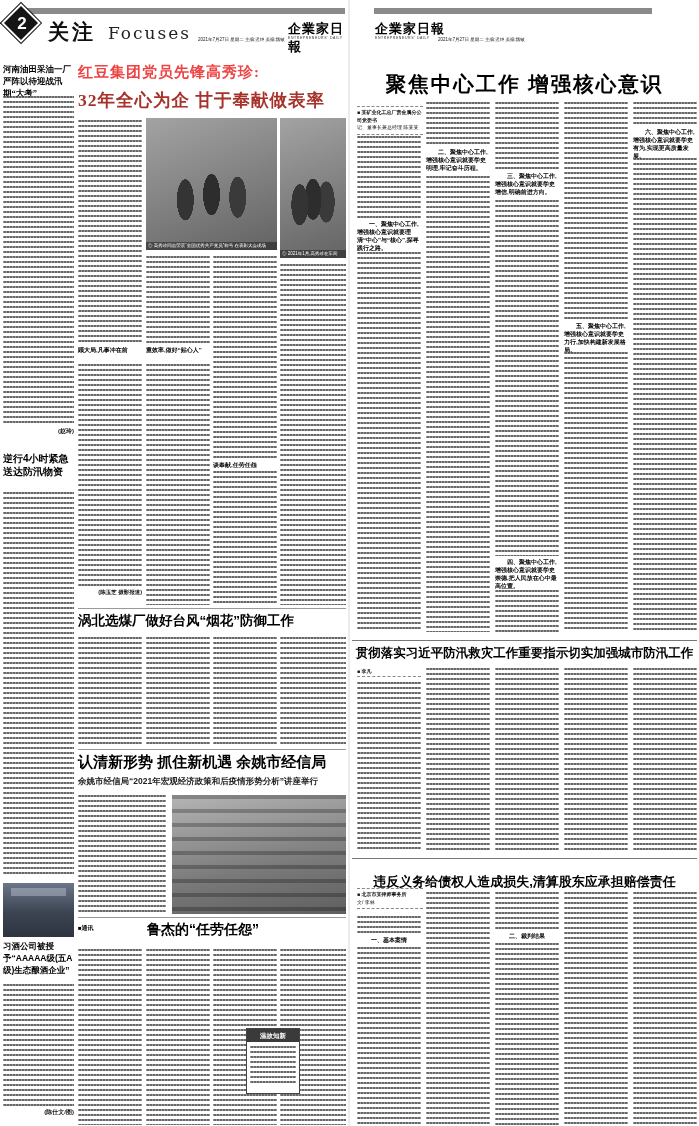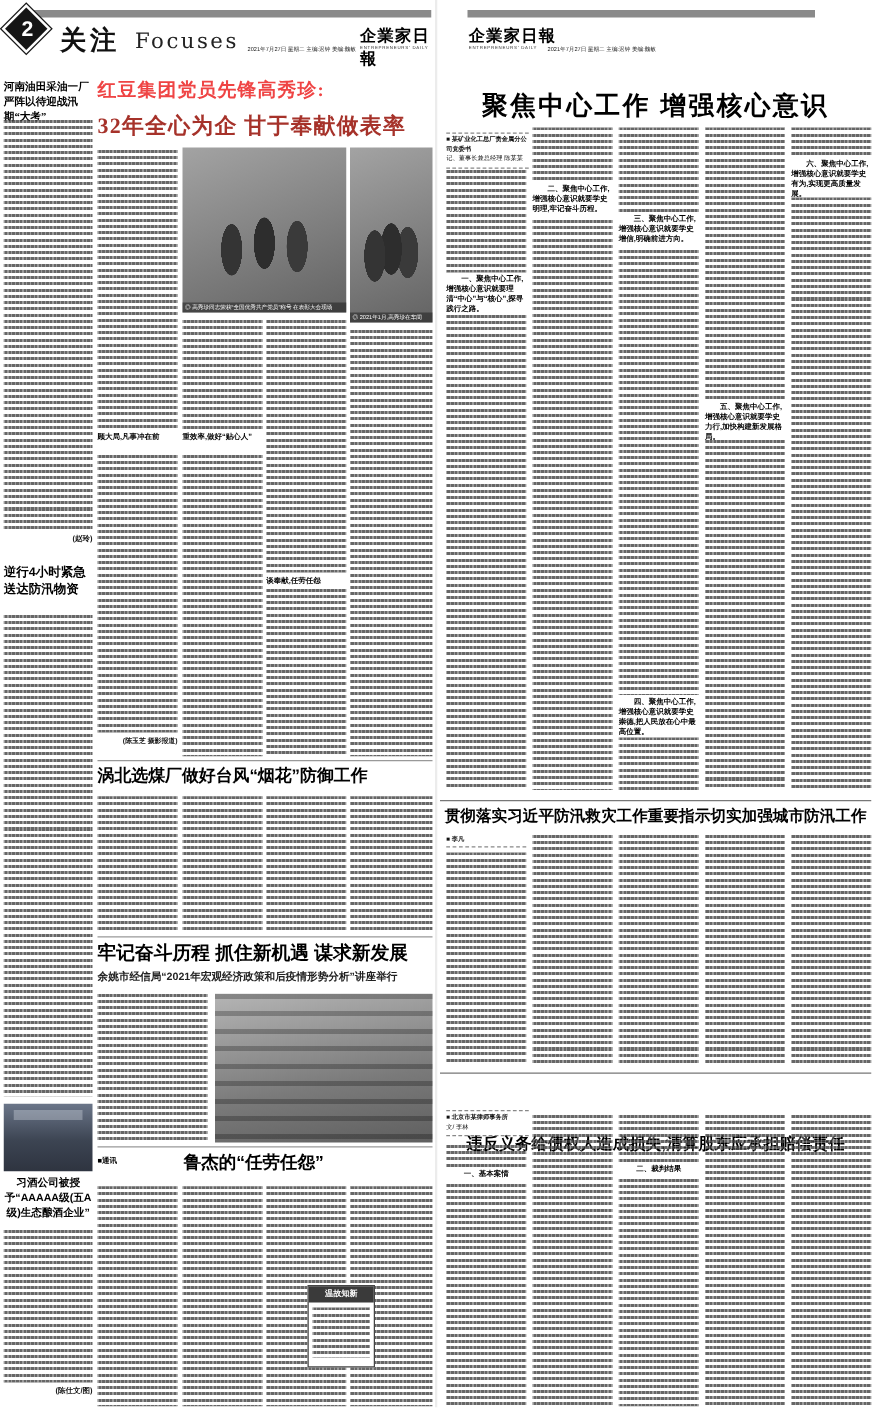--- a/index.html
+++ b/index.html
@@ -63,21 +63,21 @@
     <div>河南油田采油一厂</div>
     <div>严阵以待迎战汛期“大考”</div>
   </div>
   <div class="abs greek" style="left:3px;top:96px;width:71px;height:328px;"></div>
   <div class="abs credit" style="left:3px;top:427px;width:71px;">(赵玲)</div>
   <div class="abs hl" style="left:3px;top:452px;width:71px;font-size:10px;line-height:1.3;">逆行4小时紧急送达防汛物资</div>
   <div class="abs greek" style="left:3px;top:492px;width:71px;height:385px;"></div>
   <div class="abs photo photo-stage" style="left:3px;top:883px;width:71px;height:54px;">
     <div class="abs" style="left:8px;top:5px;width:55px;height:8px;background:rgba(220,225,235,.35);"></div>
   </div>
-  <div class="abs hl" style="left:3px;top:941px;width:71px;font-size:8.5px;line-height:1.4;text-align:center;">习酒公司被授予“AAAAA级(五A级)生态酿酒企业”</div>
+  <div class="abs hl" style="left:3px;top:941px;width:71px;font-size:8.5px;line-height:1.4;">习酒公司被授予“AAAAA级(五A级)生态酿酒企业”</div>
   <div class="abs greek" style="left:3px;top:984px;width:71px;height:122px;"></div>
   <div class="abs credit" style="left:3px;top:1108px;width:71px;">(陈仕文/图)</div>
 
   <div class="abs" style="left:78px;top:63px;width:270px;font-size:15px;font-weight:700;color:#ef4444;font-family:'Liberation Serif',serif;letter-spacing:1px;">红豆集团党员先锋高秀珍:</div>
   <div class="abs" style="left:78px;top:88px;width:270px;font-size:17.5px;font-weight:700;color:#a6322a;font-family:'Liberation Serif',serif;letter-spacing:1px;">32年全心为企 甘于奉献做表率</div>
 
   <div class="abs photo photo-people" style="left:146px;top:118px;width:131px;height:132px;">
     <div class="cap">◎ 高秀珍同志荣获“全国优秀共产党员”称号 在表彰大会现场</div>
   </div>
   <div class="abs photo photo-people" style="left:280px;top:118px;width:66px;height:140px;">
@@ -100,21 +100,21 @@
   <div class="abs greek" style="left:280px;top:264px;width:66px;height:341px;"></div>
 
   <div class="abs rule" style="left:78px;top:608px;width:268px;"></div>
   <div class="abs hl" style="left:78px;top:612px;width:268px;font-size:13.5px;">涡北选煤厂做好台风“烟花”防御工作</div>
   <div class="abs greek" style="left:78px;top:637px;width:64px;height:108px;"></div>
   <div class="abs greek" style="left:146px;top:637px;width:64px;height:108px;"></div>
   <div class="abs greek" style="left:213px;top:637px;width:64px;height:108px;"></div>
   <div class="abs greek" style="left:280px;top:637px;width:66px;height:108px;"></div>
 
   <div class="abs rule" style="left:78px;top:749px;width:268px;"></div>
-  <div class="abs hl" style="left:78px;top:753px;width:268px;font-size:15px;">牢记奋斗历程 抓住新机遇 谋求新发展</div>
+  <div class="abs hl" style="left:78px;top:753px;width:268px;font-size:15px;">认清新形势 抓住新机遇 余姚市经信局</div>
   <div class="abs" style="left:78px;top:776px;width:268px;font-size:8.5px;font-weight:600;color:#222;">余姚市经信局“2021年宏观经济政策和后疫情形势分析”讲座举行</div>
   <div class="abs greek" style="left:78px;top:795px;width:88px;height:119px;"></div>
   <div class="abs photo photo-hall" style="left:172px;top:795px;width:174px;height:119px;"></div>
 
   <div class="abs rule" style="left:78px;top:917px;width:268px;"></div>
   <div class="abs hl" style="left:78px;top:924px;width:30px;font-size:6px;">■通讯</div>
   <div class="abs hl" style="left:108px;top:921px;width:190px;font-size:14px;text-align:center;">鲁杰的“任劳任怨”</div>
   <div class="abs greek" style="left:78px;top:949px;width:64px;height:176px;"></div>
   <div class="abs greek" style="left:146px;top:949px;width:64px;height:176px;"></div>
   <div class="abs greek" style="left:213px;top:949px;width:64px;height:176px;"></div>
@@ -165,21 +165,21 @@
   <div class="abs rule" style="left:2px;top:640px;width:345px;background:#777;"></div>
   <div class="abs hl" style="left:5px;top:645px;width:339px;font-size:12.5px;text-align:center;">贯彻落实习近平防汛救灾工作重要指示切实加强城市防汛工作</div>
   <div class="abs" style="left:7px;top:668px;width:64px;font-size:5px;font-weight:700;border-bottom:1px dashed #888;padding-bottom:2px;">■ 李凡</div>
   <div class="abs greek" style="left:7px;top:682px;width:64px;height:170px;"></div>
   <div class="abs greek" style="left:76px;top:668px;width:64px;height:184px;"></div>
   <div class="abs greek" style="left:145px;top:668px;width:64px;height:184px;"></div>
   <div class="abs greek" style="left:214px;top:668px;width:64px;height:184px;"></div>
   <div class="abs greek" style="left:283px;top:668px;width:64px;height:184px;"></div>
 
   <div class="abs rule" style="left:2px;top:858px;width:345px;background:#777;"></div>
-  <div class="abs hl" style="left:5px;top:906px;width:339px;font-size:13px;text-align:center;">违反义务给债权人造成损失,清算股东应承担赔偿责任</div>
+  <div class="abs hl" style="left:5px;top:873px;width:339px;font-size:13px;text-align:center;">违反义务给债权人造成损失,清算股东应承担赔偿责任</div>
   <div class="abs byline" style="left:7px;top:888px;width:66px;">
     <div style="font-weight:700;">■ 北京市某律师事务所</div>
     <div>文/ 李林</div>
   </div>
   <div class="abs greek" style="left:7px;top:916px;width:64px;height:18px;"></div>
   <div class="abs sub" style="left:7px;top:936px;width:64px;text-align:center;">一、基本案情</div>
   <div class="abs greek" style="left:7px;top:947px;width:64px;height:178px;"></div>
   <div class="abs greek" style="left:76px;top:892px;width:64px;height:233px;"></div>
   <div class="abs greek" style="left:145px;top:892px;width:64px;height:38px;"></div>
   <div class="abs sub" style="left:145px;top:932px;width:64px;text-align:center;">二、裁判结果</div>

